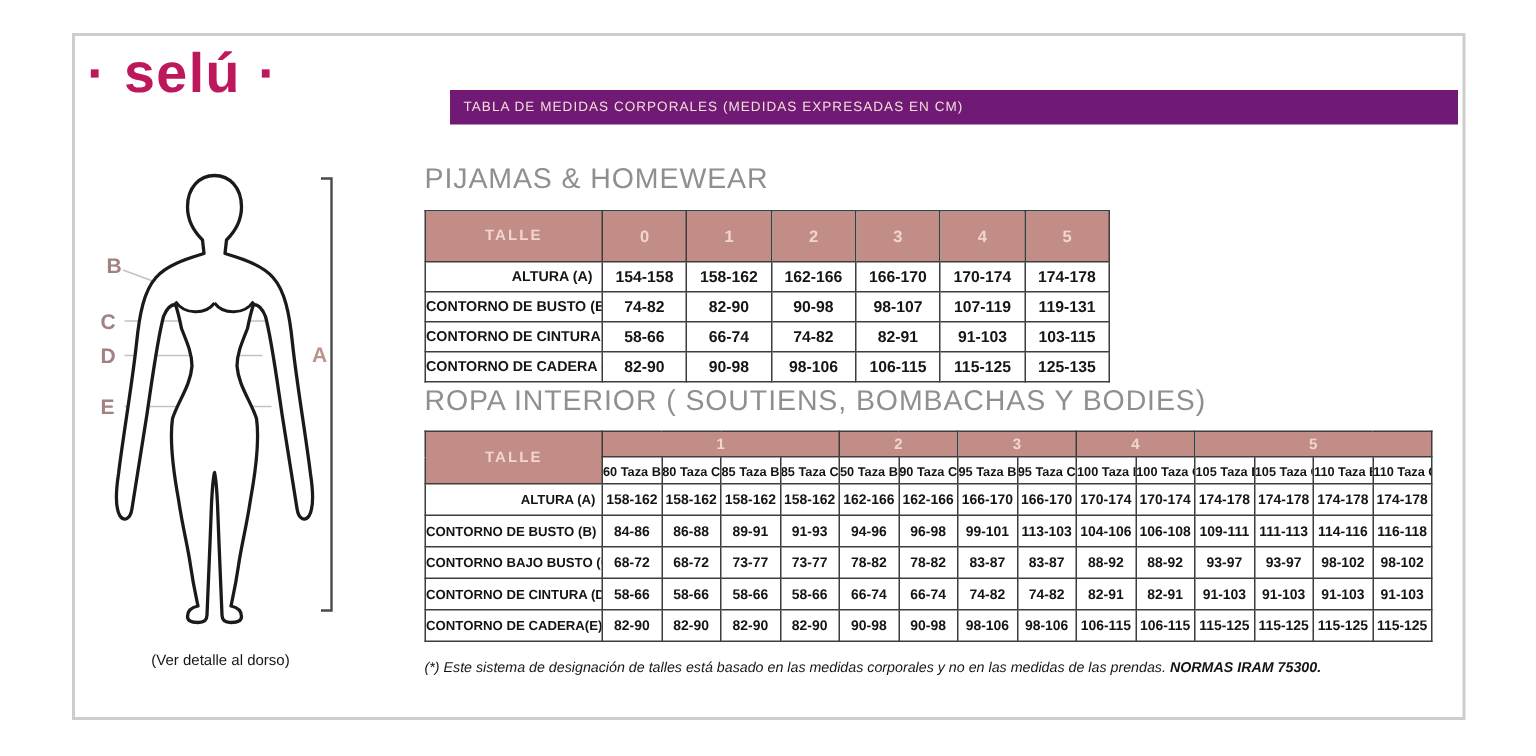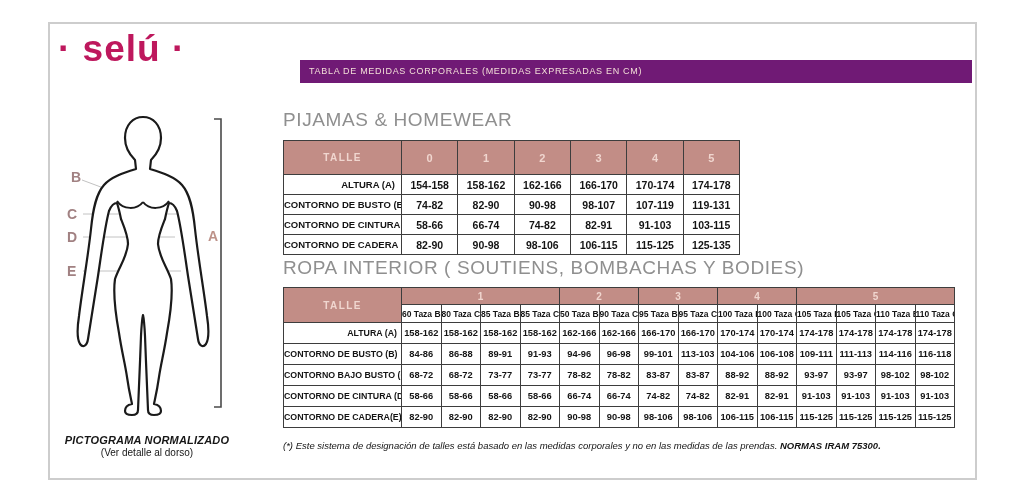--- a/index.html
+++ b/index.html
@@ -94,21 +94,20 @@
   <path fill="none" stroke="#4a4a4a" stroke-width="1.6" d="M159,8 L166,8 L166,296 L159,296"></path>
 
   <text class="svg-label" x="16" y="71" fill="#a18182">B</text>
   <text class="svg-label" x="12" y="108" fill="#a18182">C</text>
   <text class="svg-label" x="12" y="131" fill="#a18182">D</text>
   <text class="svg-label" x="12" y="165" fill="#a18182">E</text>
   <text class="svg-label" x="153" y="130" fill="#bd9289">A</text>
 </svg>
 
 <div class="caption">
-  <div class="l1">PICTOGRAMA NORMALIZADO</div>
   <div class="l2">(Ver detalle al dorso)</div>
 </div>
 
 <div class="banner">TABLA DE MEDIDAS CORPORALES (MEDIDAS EXPRESADAS EN CM)</div>
 
 <div class="section-title" id="title1">PIJAMAS &amp; HOMEWEAR</div>
 
 <table id="t1">
   <colgroup>
       <col class="label-col">

